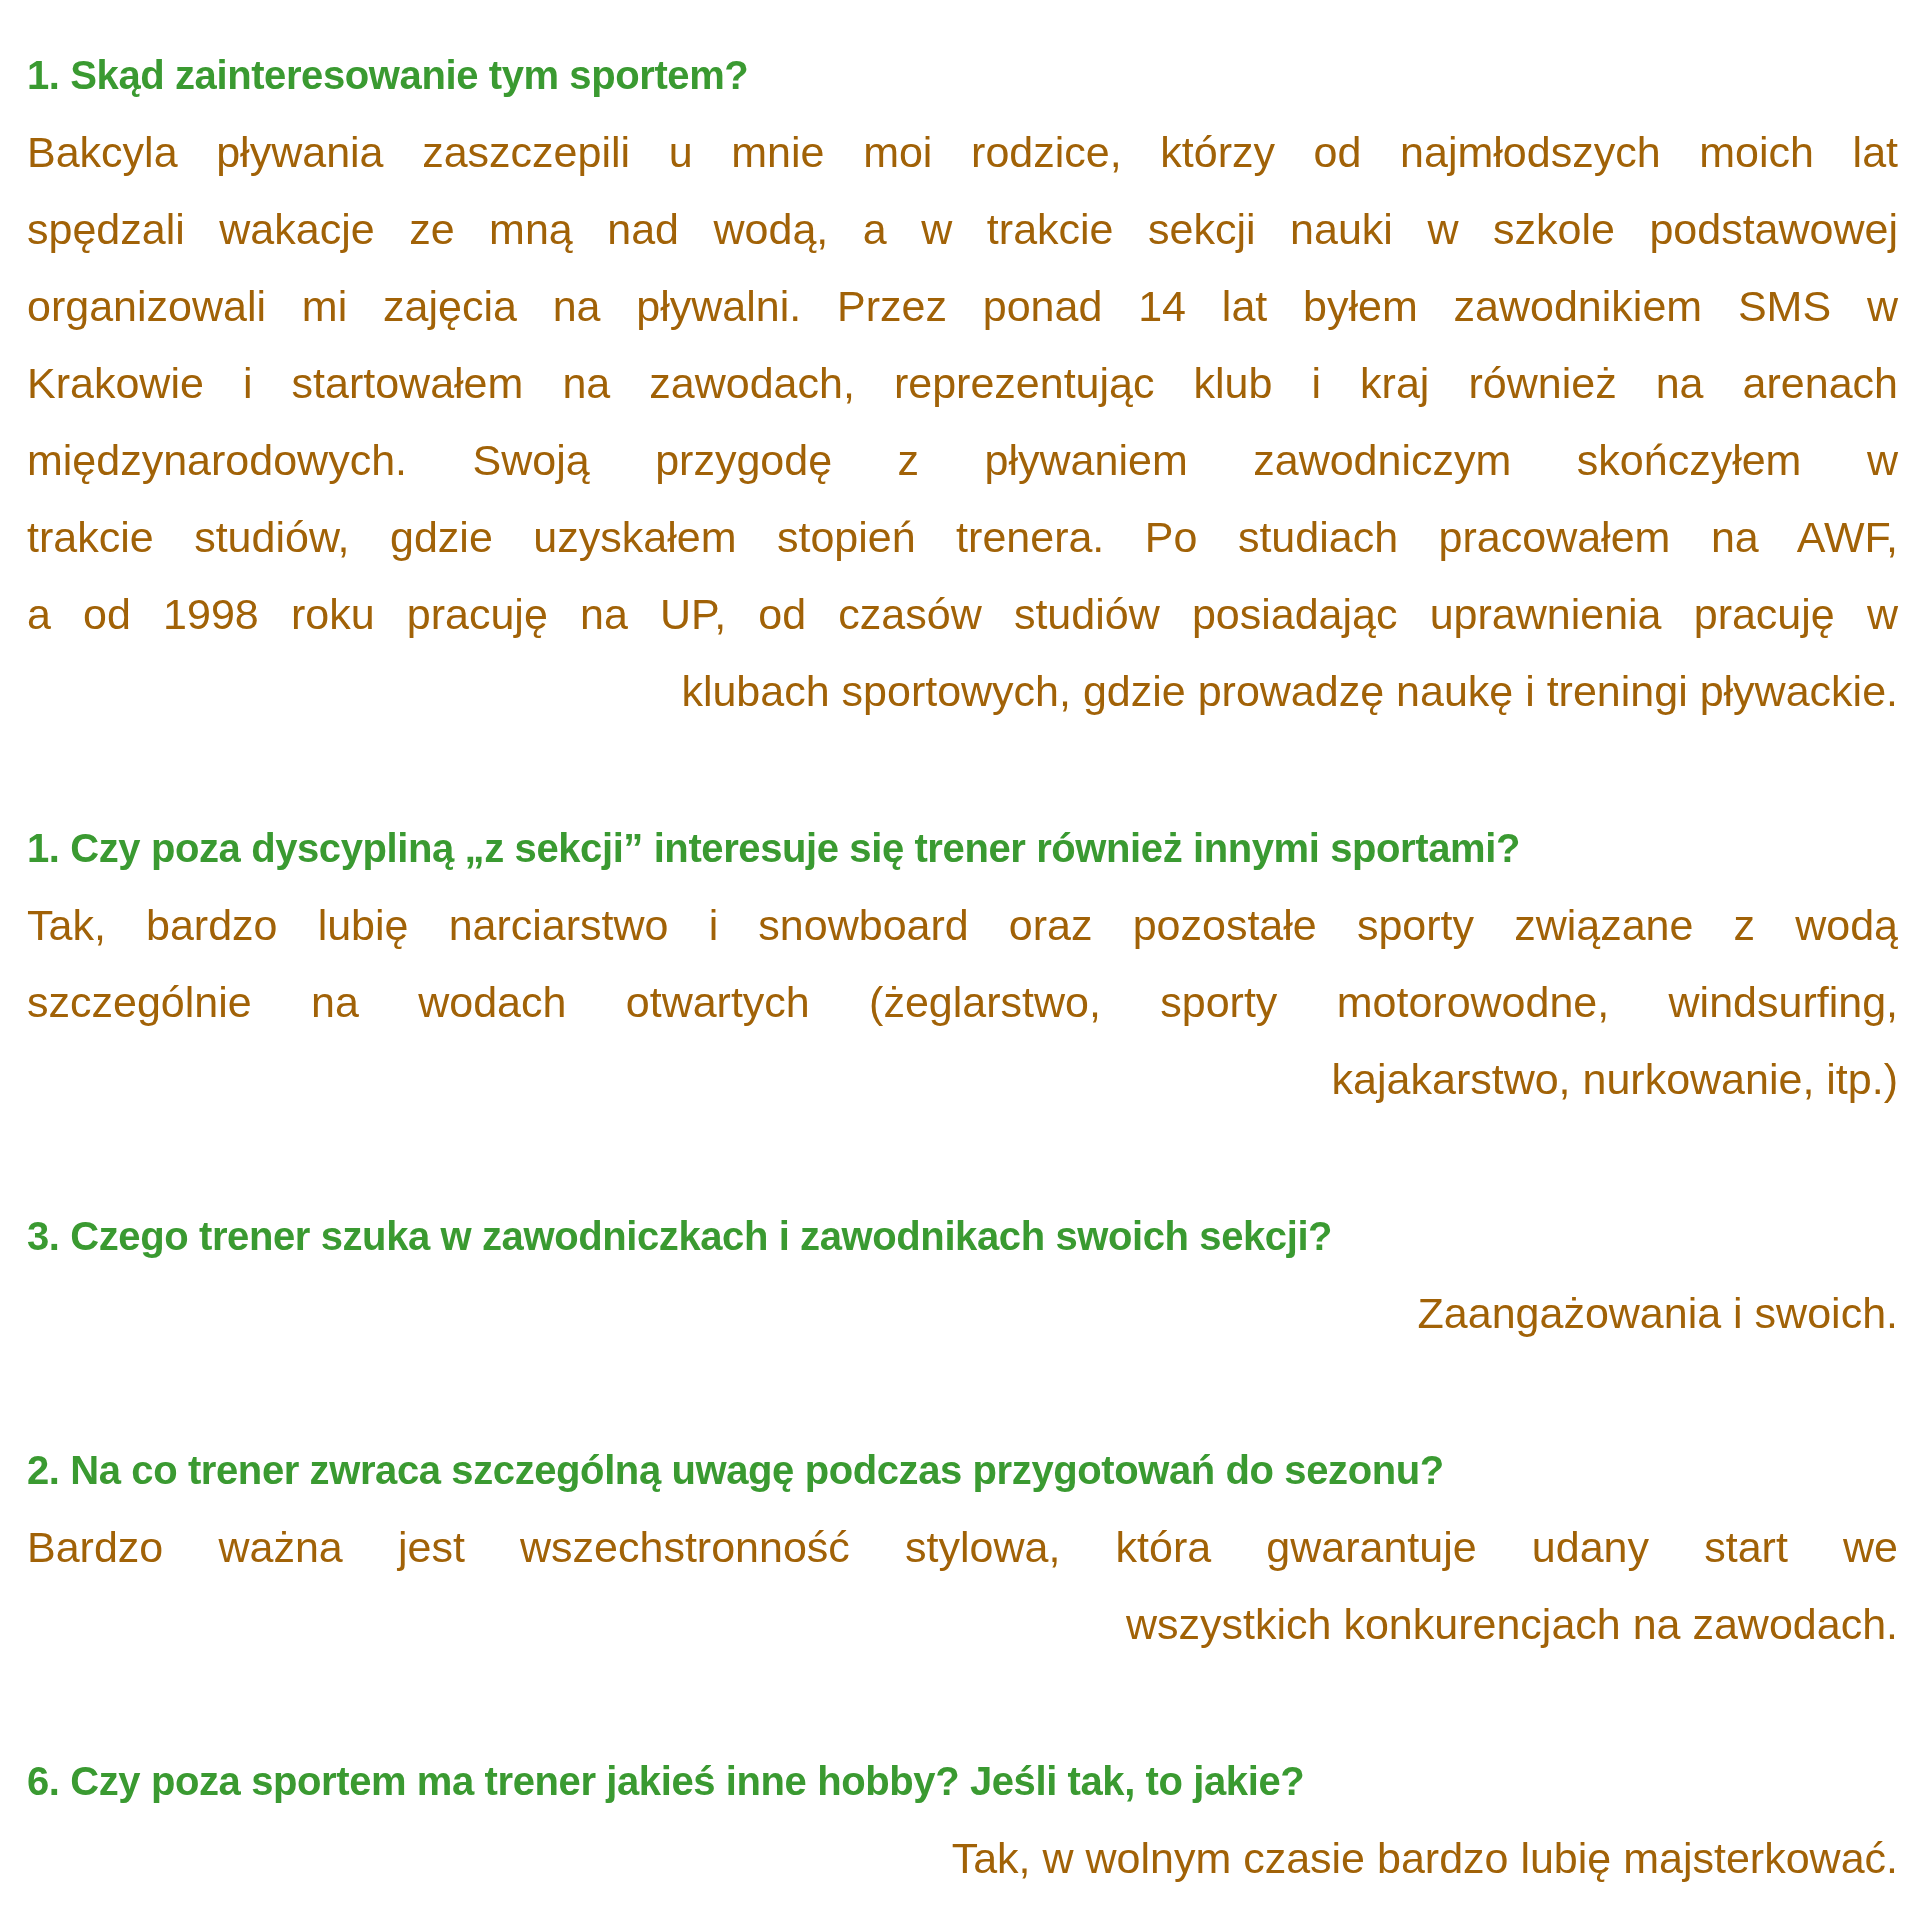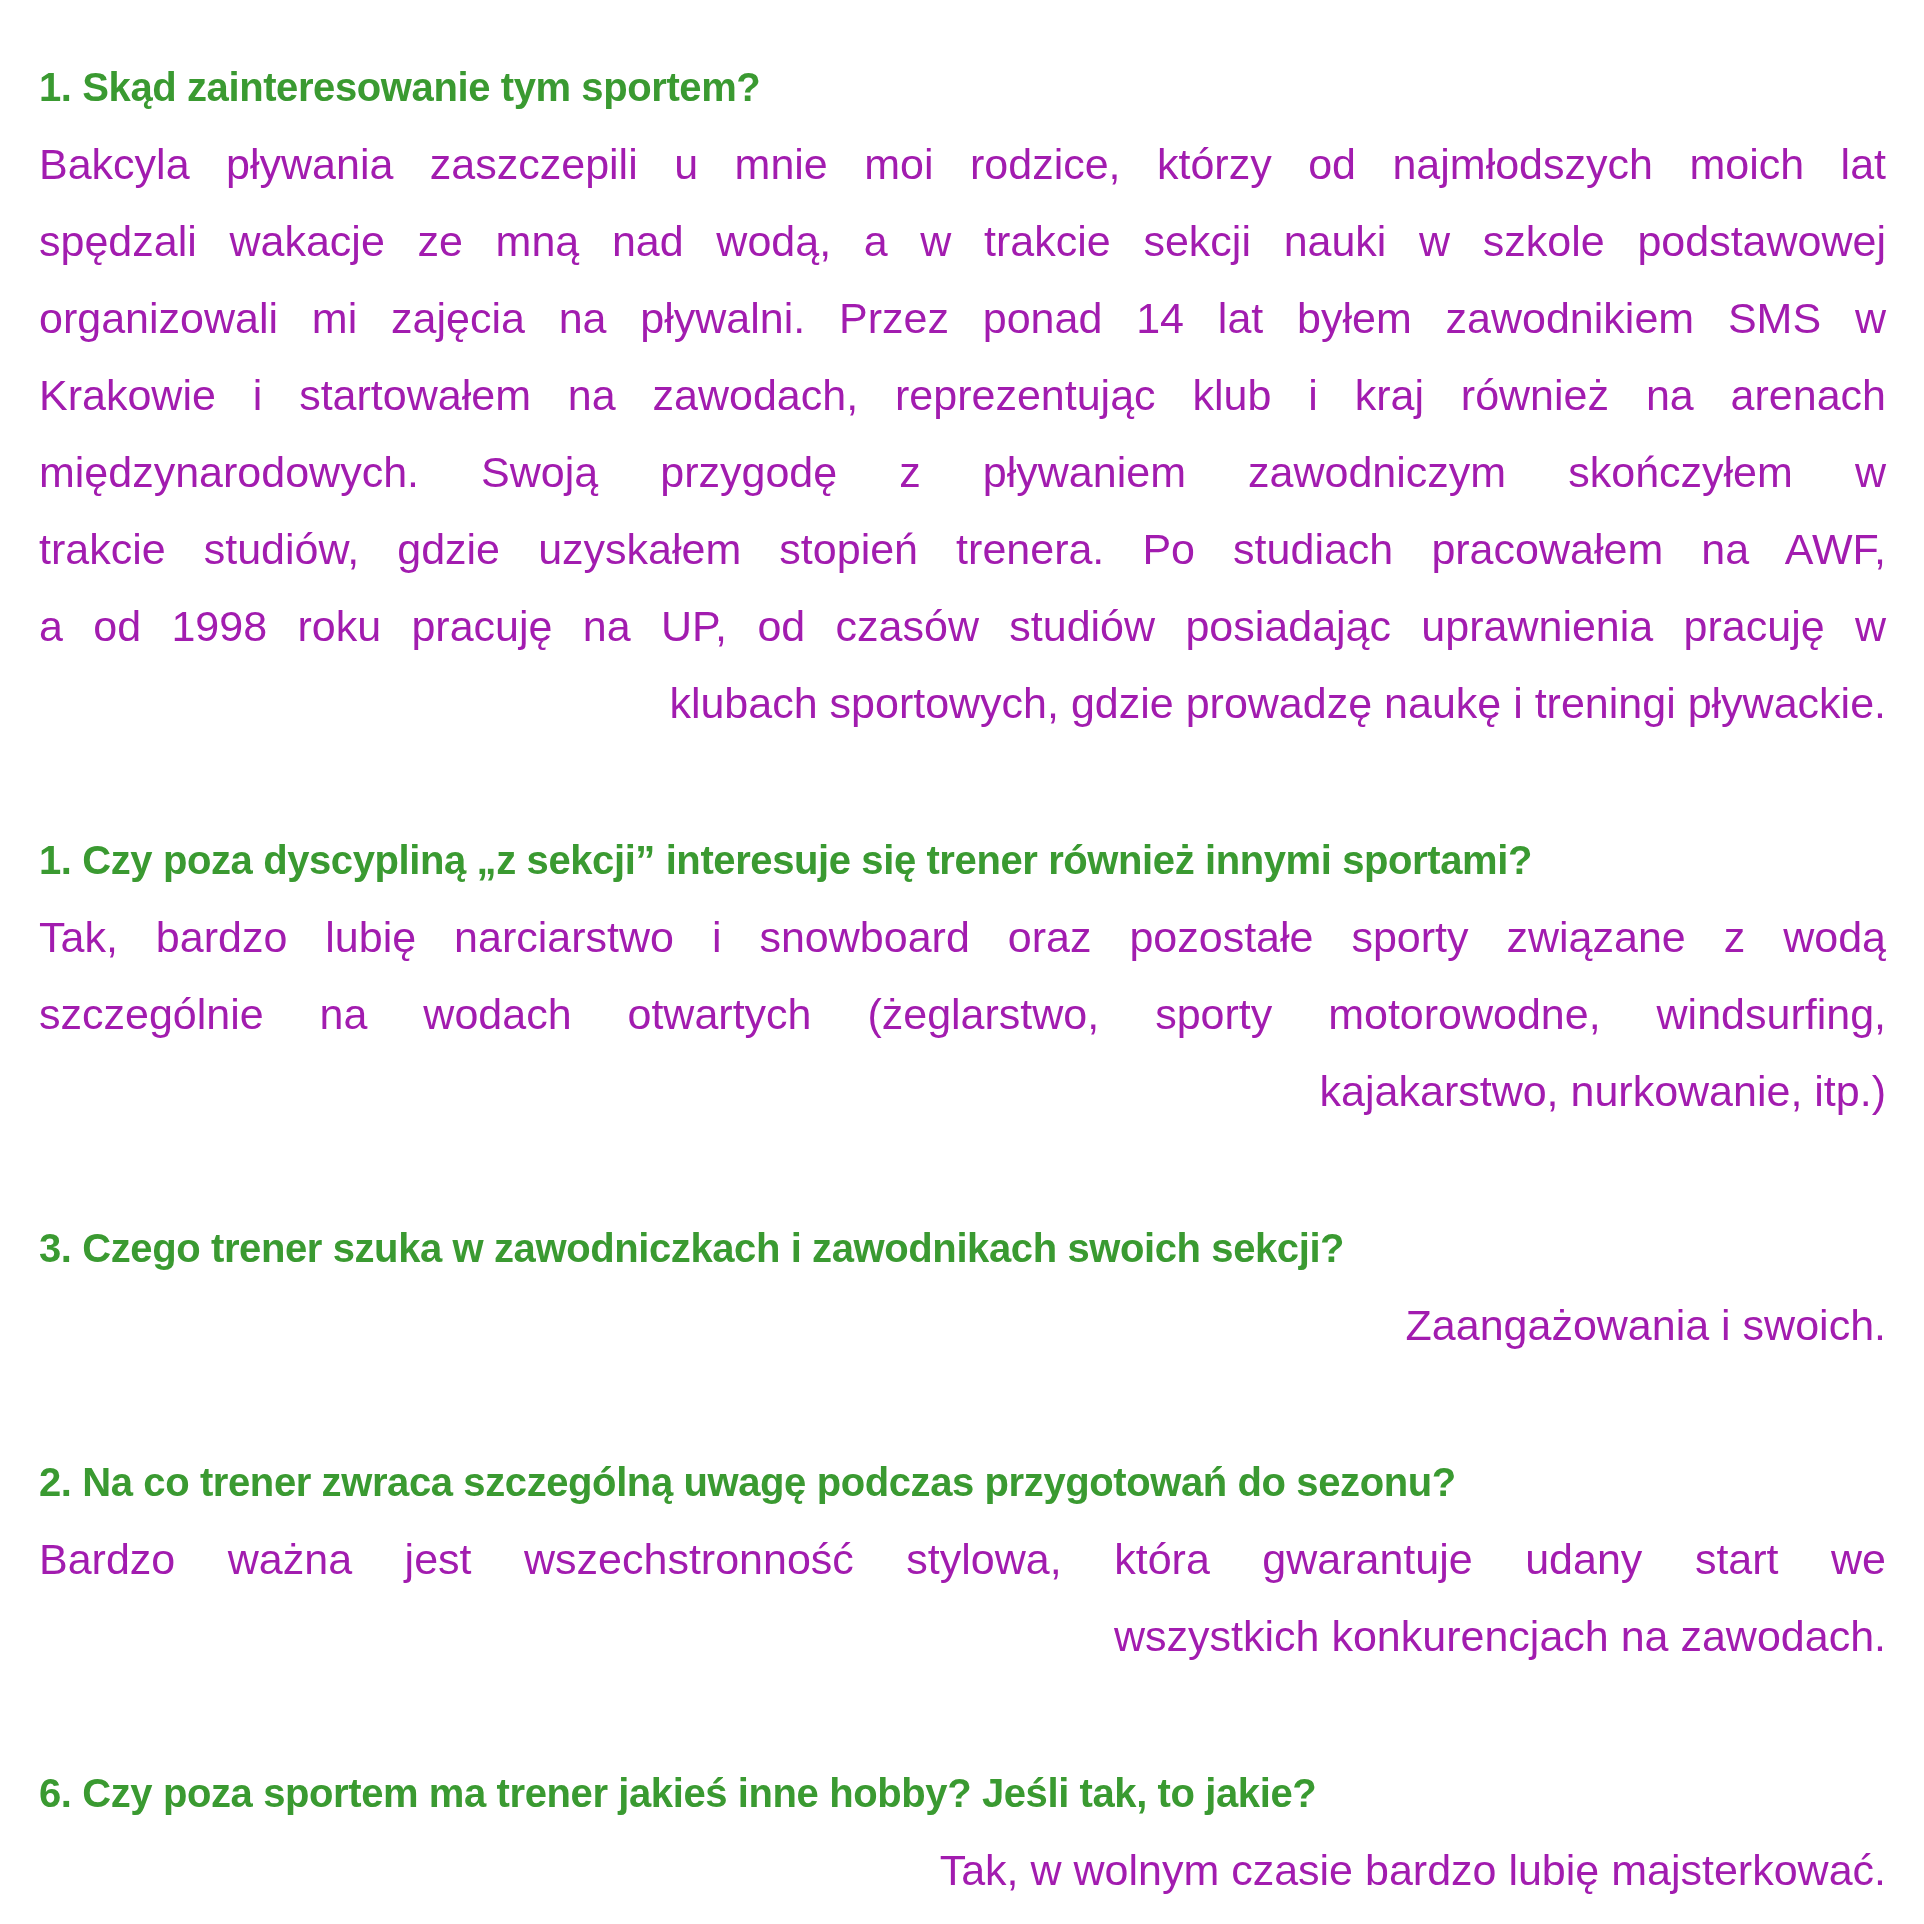--- a/index.html
+++ b/index.html
@@ -13,36 +13,36 @@
     overflow: hidden;
     font-family: "Liberation Sans", sans-serif;
   }
   .page {
     box-sizing: border-box;
     width: 1925px;
     height: 1925px;
     padding: 37px 27px 0 27px;
     color: #3f9c36;
   }
-  .qa-section { margin: 12px; }
+  .qa-section { margin: 0; }
   .q-heading {
     margin: 80px 0 0 0;
     font-size: 40px;
     font-weight: bold;
     line-height: 77px;
     letter-spacing: -0.4px;
     white-space: nowrap;
     color: #3a9a31;
   }
   .qa-section:first-child .q-heading { margin-top: 0; }
   .answer { margin: 0; }
   .answer-line {
     font-size: 43px;
     line-height: 77px;
-    color: #a21caf;
+    color: #a16207;
   }
   
   .answer .answer-line:not(:last-child) {
     text-align: justify;
     text-align-last: justify;
   }
   .answer .answer-line:last-child {
     text-align: right;
   }
 </style>

